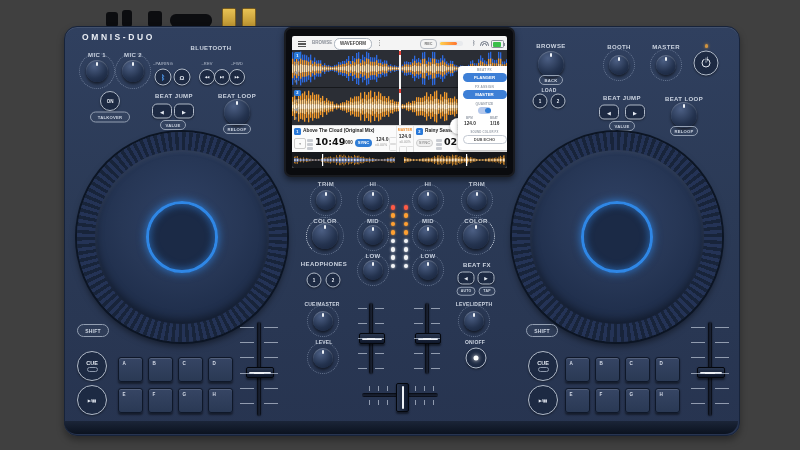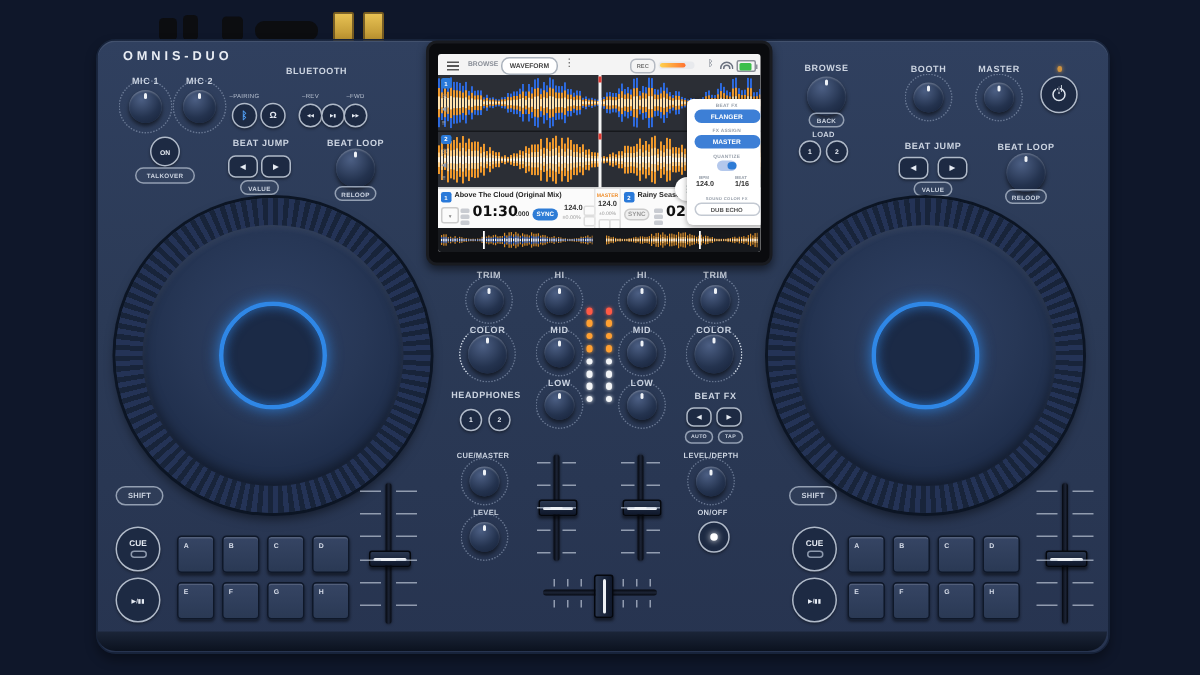--- a/index.html
+++ b/index.html
@@ -1,16 +1,16 @@
 <!DOCTYPE html>
 <html><head>
 <meta charset="utf-8">
 <style>
   html,body{margin:0;padding:0;background:#fff;}
-  .stage{position:relative;width:800px;height:450px;background:#0f172a;overflow:hidden;
+  .stage{position:relative;width:800px;height:450px;background:#404040;overflow:hidden;
          font-family:"Liberation Sans","DejaVu Sans",sans-serif;}
   .abs{position:absolute;}
   .ctr{transform:translate(-50%,-50%);}
   .cx{transform:translateX(-50%);}
 
   
   .device{position:absolute;left:64px;top:26px;width:674px;height:408px;border-radius:13px;
           background:linear-gradient(180deg,#30405f 0%,#2b3a56 45%,#273450 100%);
           border:1px solid #17233a;box-shadow:0 4px 7px rgba(0,0,0,.35), inset 0 1px 0 rgba(255,255,255,.09);}
   .device-bottom{position:absolute;left:64px;top:421px;width:674px;height:13px;
@@ -906,21 +906,21 @@
 
     <div class="dinfo">
       <div class="badge" style="left:2px;top:2px;">1</div>
       <div class="s-lbl" style="left:11px;top:3px;font-size:4.8px;font-weight:bold;color:#222;">Above The Cloud (Original Mix)</div>
       <div class="spill" style="left:2px;top:12px;width:10px;height:9px;border:1px solid #ccc;border-radius:2px;font-size:3.2px;color:#888;">▼</div>
       <div class="istack" style="left:14.5px;top:13px;">
           <b></b>
           <b></b>
           <b></b>
         </div>
-      <div class="s-lbl" style="left:23px;top:10.5px;font-size:9.5px;font-weight:bold;color:#111;font-family:'DejaVu Sans',sans-serif;">01:30</div>
+      <div class="s-lbl" style="left:23px;top:10.5px;font-size:9.5px;font-weight:bold;color:#111;font-family:'DejaVu Sans',sans-serif;">10:49</div>
       <div class="s-lbl" style="left:52px;top:15px;font-size:4.5px;font-weight:bold;color:#333;">.000</div>
       <div class="spill" style="left:63px;top:12.5px;width:17px;height:8px;background:#2e7cd6;color:#fff;font-size:4.2px;">SYNC</div>
       <div class="s-lbl" style="left:84px;top:11px;font-size:5px;font-weight:bold;color:#333;">124.0</div>
       <div class="s-lbl" style="left:83px;top:17.5px;font-size:3.6px;color:#999;">±0.00%</div>
       <div class="spill" style="left:97px;top:11px;width:6px;height:5px;border:1px solid #ddd;border-radius:1.5px;"></div>
       <div class="spill" style="left:97px;top:17.5px;width:6px;height:5px;border:1px solid #ddd;border-radius:1.5px;"></div>
 
       <div class="abs" style="left:104px;top:0;width:18px;height:27px;border-left:1px solid #e5e5e5;border-right:1px solid #e5e5e5;box-sizing:border-box;">
         <div class="s-lbl" style="left:50%;transform:translateX(-50%);top:2.5px;font-size:3.4px;font-weight:bold;color:#ef8f2e;">MASTER</div>
         <div class="s-lbl" style="left:50%;transform:translateX(-50%);top:8px;font-size:5px;font-weight:bold;color:#333;">124.0</div>

